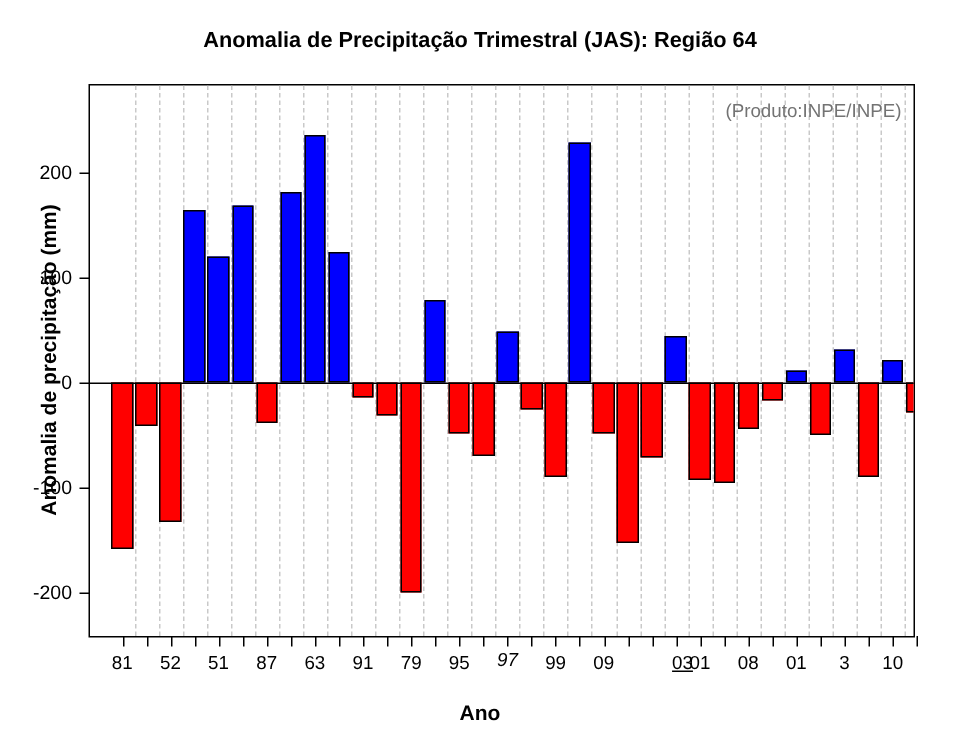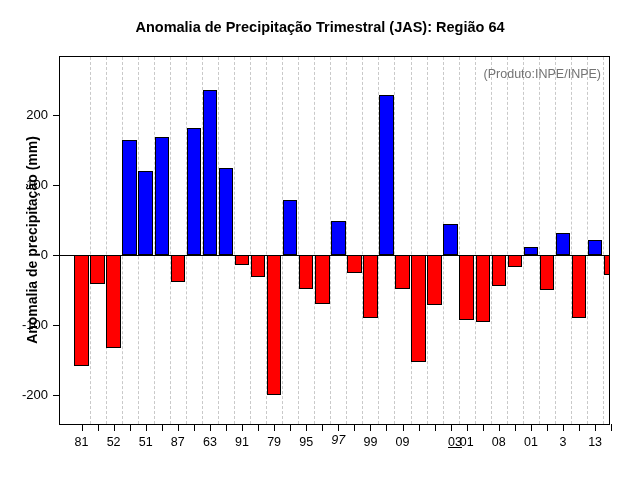--- a/index.html
+++ b/index.html
@@ -216,18 +216,19 @@
         <div class="xtick" style="left: 438.8px; top: 367px;"></div>
         <div class="xtick-label" style="left: 423.8px; top: 378px;">08</div>
         <div class="xtick" style="left: 454.85px; top: 367px;"></div>
         <div class="xtick" style="left: 470.9px; top: 367px;"></div>
         <div class="xtick-label" style="left: 455.9px; top: 378px;">01</div>
         <div class="xtick" style="left: 486.95px; top: 367px;"></div>
         <div class="xtick" style="left: 503px; top: 367px;"></div>
         <div class="xtick-label" style="left: 488px; top: 378px;">3</div>
         <div class="xtick" style="left: 519.05px; top: 367px;"></div>
         <div class="xtick" style="left: 535.1px; top: 367px;"></div>
-        <div class="xtick-label" style="left: 520.1px; top: 378px;">13</div>
+        <div class="xtick-label" style="left: 520.1px; top: 378px;">10</div>
         <div class="xtick" style="left: 551.15px; top: 367px;"></div>
       </div>
   </div>
 
+  <div id="xlabel">Ano</div>
 </div>
 
 </body></html>

